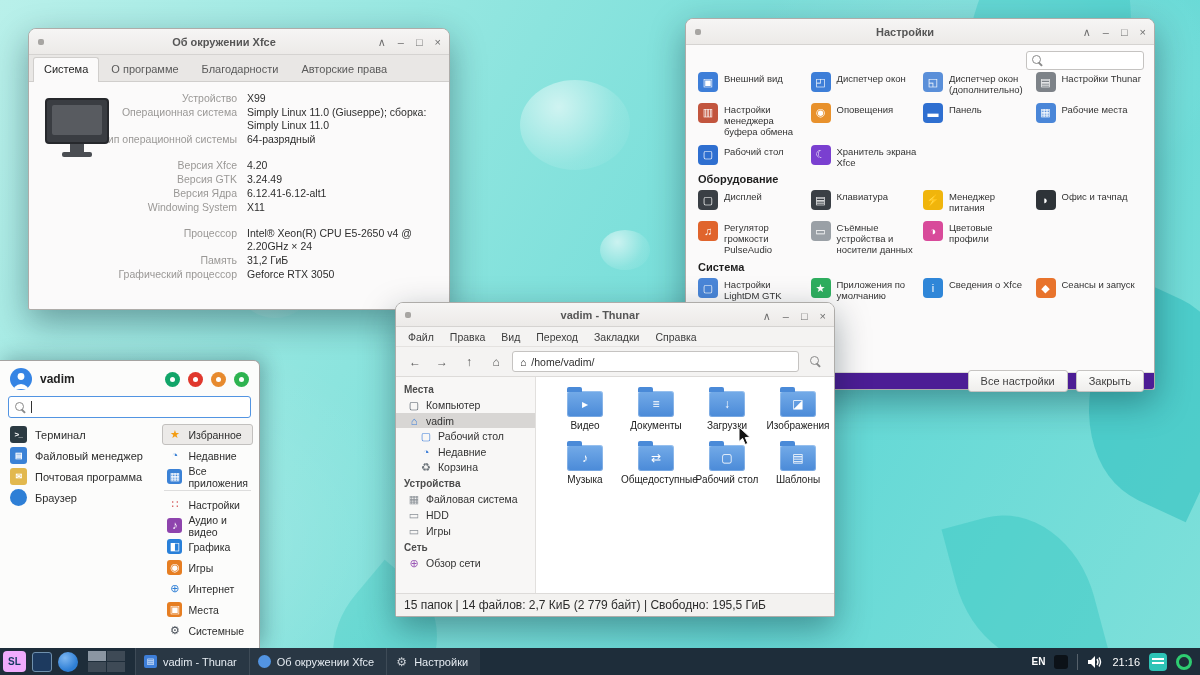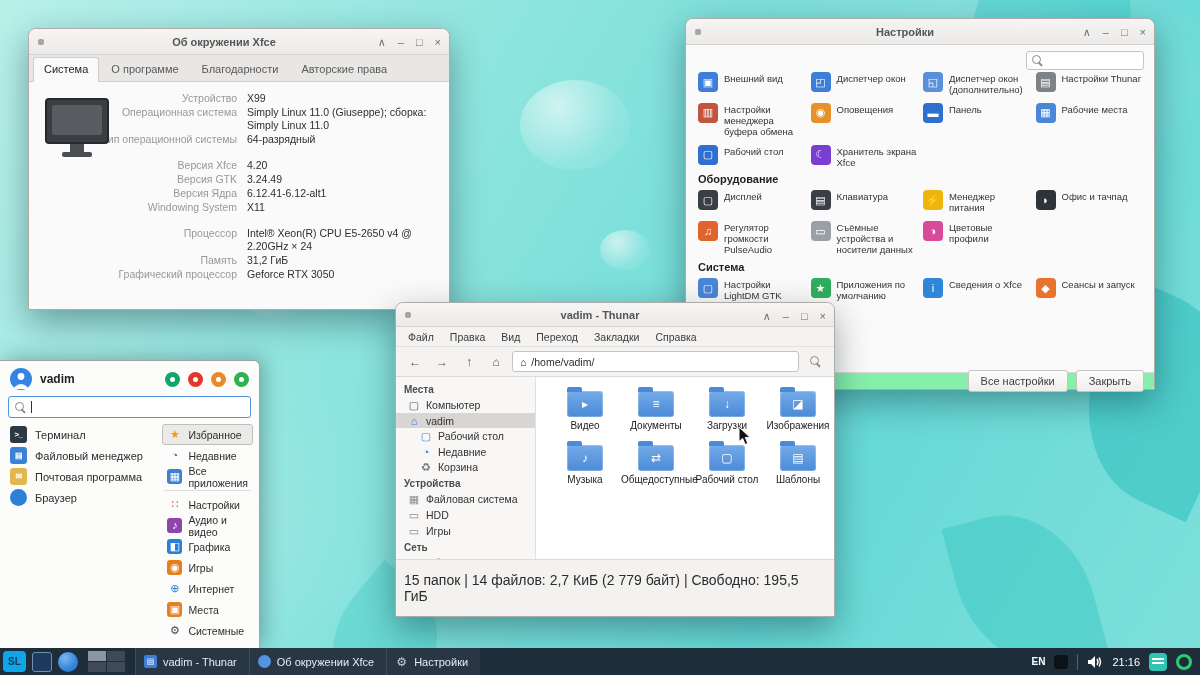--- a/index.html
+++ b/index.html
@@ -60,21 +60,21 @@
   .mag { width:11px; height:11px; position:relative; display:inline-block; flex:0 0 11px; }
   .mag::before { content:""; position:absolute; width:7px; height:7px; border:1.5px solid #8a8a8a; border-radius:50%; left:0; top:0; }
   .mag::after { content:""; position:absolute; width:4.5px; height:1.6px; background:#8a8a8a; transform:rotate(45deg); left:6px; top:8.4px; }
   .settings-body { padding:0 12px; }
   .sec-title { font-weight:bold; font-size:11px; color:#1e1e1e; margin:5px 0 5px; }
   .s-grid { display:grid; grid-template-columns:repeat(4,1fr); gap:7px 6px; }
   .s-item { display:flex; gap:6px; align-items:flex-start; }
   .s-icon { width:20px; height:20px; border-radius:4px; color:#fff; display:flex; align-items:center;
     justify-content:center; font-size:11px; flex:0 0 20px; }
   .s-label { font-size:9.5px; line-height:1.15; color:#333; padding-top:2px; }
-  .settings-footer { position:absolute; left:0; right:0; bottom:0; height:17px; background:#86efac;
+  .settings-footer { position:absolute; left:0; right:0; bottom:0; height:17px; background:#4c1d95;
     border-top:1px solid #dcdad8; border-radius:0 0 2px 2px; display:flex; justify-content:flex-end;
     align-items:center; gap:8px; padding:0 10px; }
   .btn { font-size:11px; color:#3e3e3e; background:linear-gradient(#fdfdfc,#efeeec); border:1px solid #c6c4c2;
     border-radius:3px; padding:4px 12px; }
 
   
   #thunar-win { left:395px; top:302px; width:440px; height:315px; display:flex; flex-direction:column; }
   #thunar-win .titlebar { flex:0 0 24px; height:24px; }
   .menubar { flex:0 0 20px; display:flex; align-items:center; gap:16px; padding:0 12px; font-size:10.5px;
     color:#3c3c3c; background:#f4f3f2; border-bottom:1px solid #e4e2e0; }
@@ -94,22 +94,22 @@
   .files { flex:1; padding:14px 0 0 14px; display:grid; grid-template-columns:repeat(4,70px); gap:14px 1px;
     align-content:start; }
   .file { width:70px; text-align:center; }
   .folder { width:36px; height:26px; background:linear-gradient(#74abe8,#4a8ad8); border-radius:3px;
     position:relative; margin:0 auto 3px; box-shadow:inset 0 0 0 1px rgba(255,255,255,0.25); }
   .folder::before { content:""; position:absolute; top:-4px; left:0; width:15px; height:5px;
     background:#4a8ad8; border-radius:2px 2px 0 0; }
   .folder .em { position:absolute; inset:0; display:flex; align-items:center; justify-content:center;
     color:#fff; font-size:12px; }
   .file .fl { font-size:10px; color:#222; line-height:1.1; }
-  .statusbar { flex:0 0 20px; background:#f3f2f0; border-top:1px solid #dddbd9; font-size:14px; color:#2c2c2c;
-    display:flex; align-items:center; padding:12px 8px; }
+  .statusbar { flex:0 0 20px; background:#f3f2f0; border-top:1px solid #dddbd9; font-size:12px; color:#2c2c2c;
+    display:flex; align-items:center; padding:4px 8px; }
 
   
   #whisker { position:absolute; left:0; top:360px; width:260px; height:288px; background:#fcfcfb;
     border:1px solid #a5a3a1; border-left:none; border-bottom:none; border-radius:0 6px 0 0;
     box-shadow:4px -2px 20px rgba(0,25,35,0.3); z-index:30; }
   .wh-head { display:flex; align-items:center; padding:7px 10px 4px; gap:8px; }
   .wh-name { font-weight:bold; font-size:12px; color:#222; flex:1; }
   .wh-act { width:15px; height:15px; border-radius:50%; position:relative; }
   .wh-act::after { content:""; position:absolute; left:5px; top:5px; width:5px; height:5px; border-radius:50%; background:#fff; }
   .wh-search { margin:2px 8px 4px; height:22px; border:1px solid #5294e2; border-radius:3px; background:#fff;
@@ -125,21 +125,21 @@
   .wh-cat { display:flex; align-items:center; gap:6px; height:21px; padding:0 4px; font-size:10.5px; color:#2d2d2d;
     border:1px solid transparent; border-radius:3px; }
   .wh-cat.sel { background:#eceae8; border-color:#c2c0be; }
   .cat-ico { width:15px; height:15px; border-radius:3px; display:flex; align-items:center; justify-content:center;
     font-size:11px; flex:0 0 15px; line-height:1; }
   .wh-sep { border:none; border-top:1px solid #ddd; margin:3px 2px; }
 
   
   #taskbar { position:absolute; left:0; bottom:0; width:1200px; height:27px; background:#1e2d3a;
     display:flex; align-items:center; z-index:40; }
-  .tk-launcher { width:23px; height:21px; margin-left:3px; background:#0ea5e9; border-radius:4px; color:#14395e;
+  .tk-launcher { width:23px; height:21px; margin-left:3px; background:#f0abfc; border-radius:4px; color:#14395e;
     font-weight:bold; font-size:10px; display:flex; align-items:center; justify-content:center; }
   .tk-ico { width:20px; height:20px; margin-left:6px; border-radius:3px; }
   .tk-term { background:#1d3a5f; border:1px solid #6f90ad; }
   .tk-browser { border-radius:50%; background:radial-gradient(circle at 35% 30%, #7db6f0, #2e7fd6 65%); }
   .pager { display:grid; grid-template-columns:18px 18px; grid-auto-rows:10px; gap:1px; margin-left:10px; }
   .pager i { background:#3e4a56; }
   .pager i.active { background:#8b96a2; }
   .tk-wins { display:flex; margin-left:10px; height:27px; }
   .tk-win { display:flex; align-items:center; gap:6px; padding:0 12px 0 8px; font-size:11px; color:#e6ecf2;
     border-left:1px solid rgba(255,255,255,0.10); background:rgba(255,255,255,0.05); max-width:150px; }

